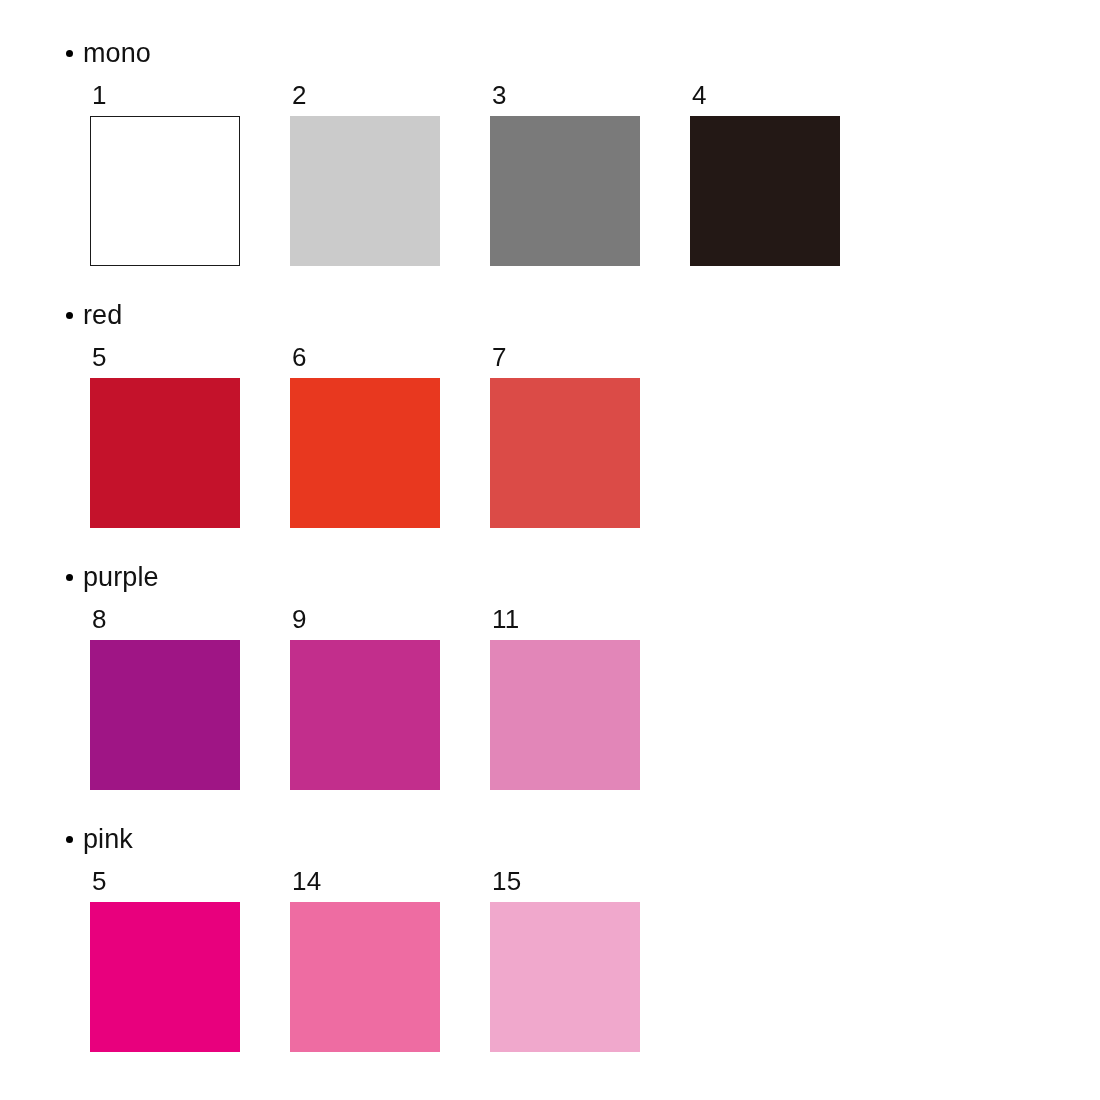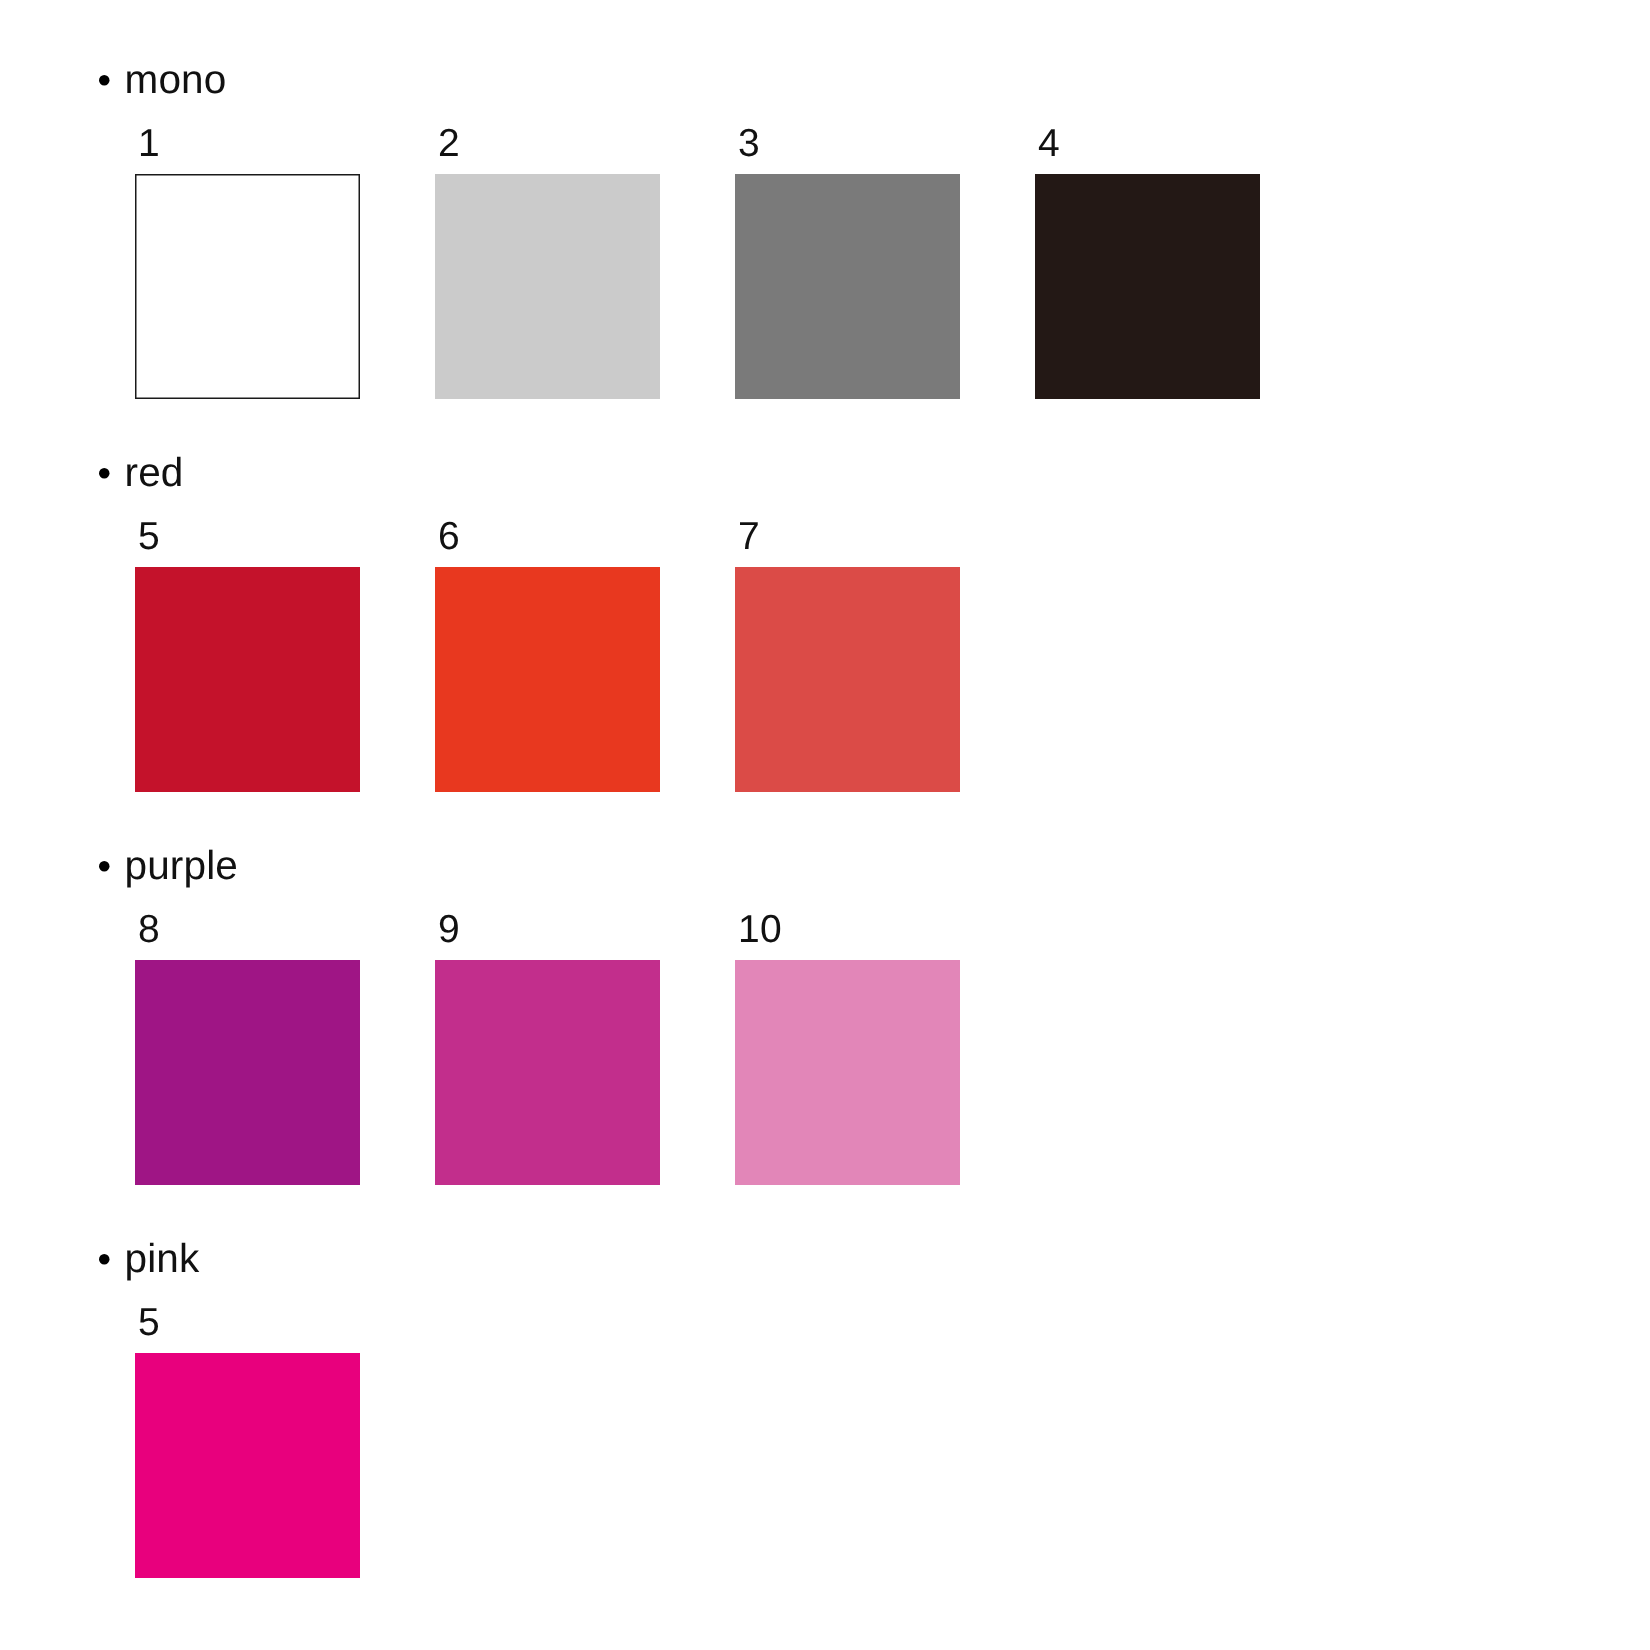--- a/index.html
+++ b/index.html
@@ -139,30 +139,38 @@
       <div class="swatch-row">
         <div class="swatch-cell">
           <div class="swatch-number">8</div>
           <div class="swatch-chip" style="background: rgb(159, 21, 133);"></div>
         </div>
         <div class="swatch-cell">
           <div class="swatch-number">9</div>
           <div class="swatch-chip" style="background: rgb(194, 46, 140);"></div>
         </div>
         <div class="swatch-cell">
-          <div class="swatch-number">10</div>
+          <div class="swatch-number">11</div>
           <div class="swatch-chip" style="background: rgb(226, 134, 184);"></div>
         </div>
       </div>
     </div>
     <div class="group" style="top: 826px;">
       <div class="group-heading">
         <span class="bullet-dot"></span>
         <span class="group-label">pink</span>
       </div>
       <div class="swatch-row">
         <div class="swatch-cell">
           <div class="swatch-number">5</div>
           <div class="swatch-chip" style="background: rgb(232, 0, 125);"></div>
         </div>
+        <div class="swatch-cell">
+          <div class="swatch-number">14</div>
+          <div class="swatch-chip" style="background: rgb(238, 108, 162);"></div>
+        </div>
+        <div class="swatch-cell">
+          <div class="swatch-number">15</div>
+          <div class="swatch-chip" style="background: rgb(240, 168, 204);"></div>
+        </div>
       </div>
     </div>
   </div>
 
 </body></html>

